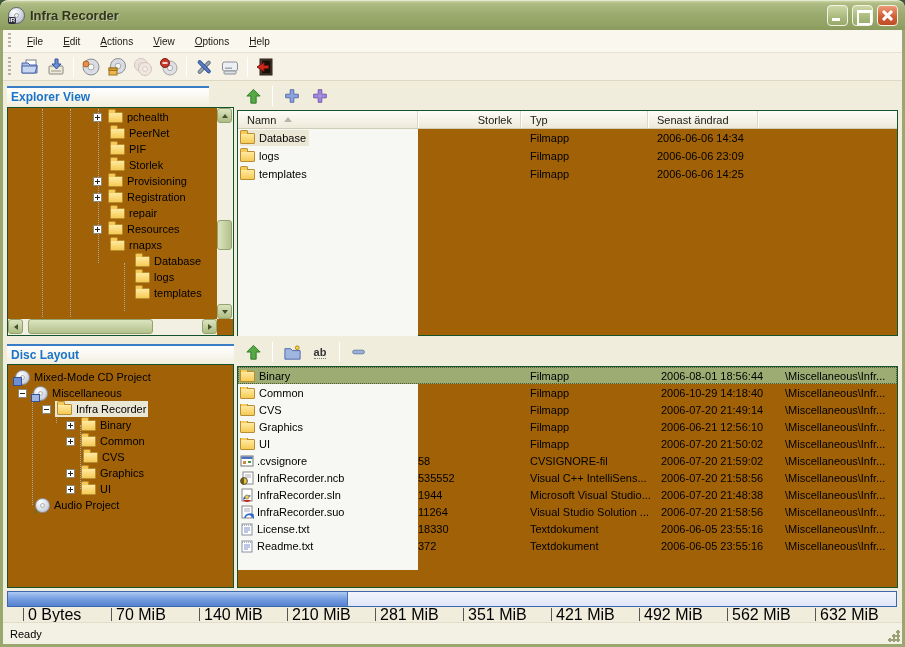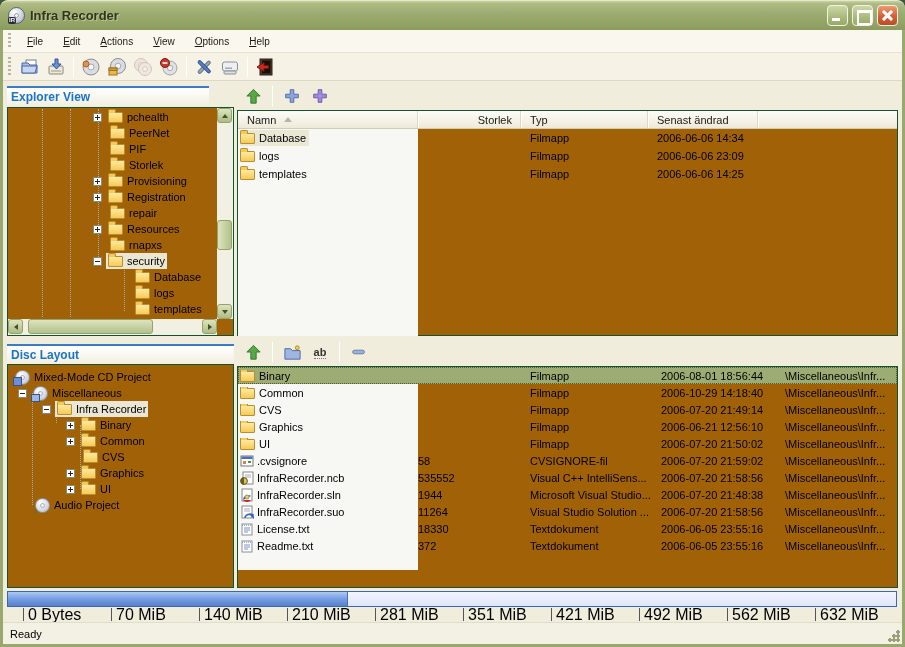--- a/index.html
+++ b/index.html
@@ -301,30 +301,20 @@
             <span class="node">
               <i class="fo"></i>
               <span class="tl">Resources</span>
             </span>
           </div>
         <div class="trow">
             <span class="ind w99"></span>
             <span class="node">
               <i class="fo"></i>
               <span class="tl">rnapxs</span>
-            </span>
-          </div>
-        <div class="trow">
-            <span class="ind w84"></span>
-            <span class="exp">
-              <b class="eh"></b>
-            </span>
-            <span class="node sel">
-              <i class="fo"></i>
-              <span class="tl">security</span>
             </span>
           </div>
         <div class="trow">
             <span class="ind w124"></span>
             <span class="node">
               <i class="fo"></i>
               <span class="tl">Database</span>
             </span>
           </div>
         <div class="trow">

